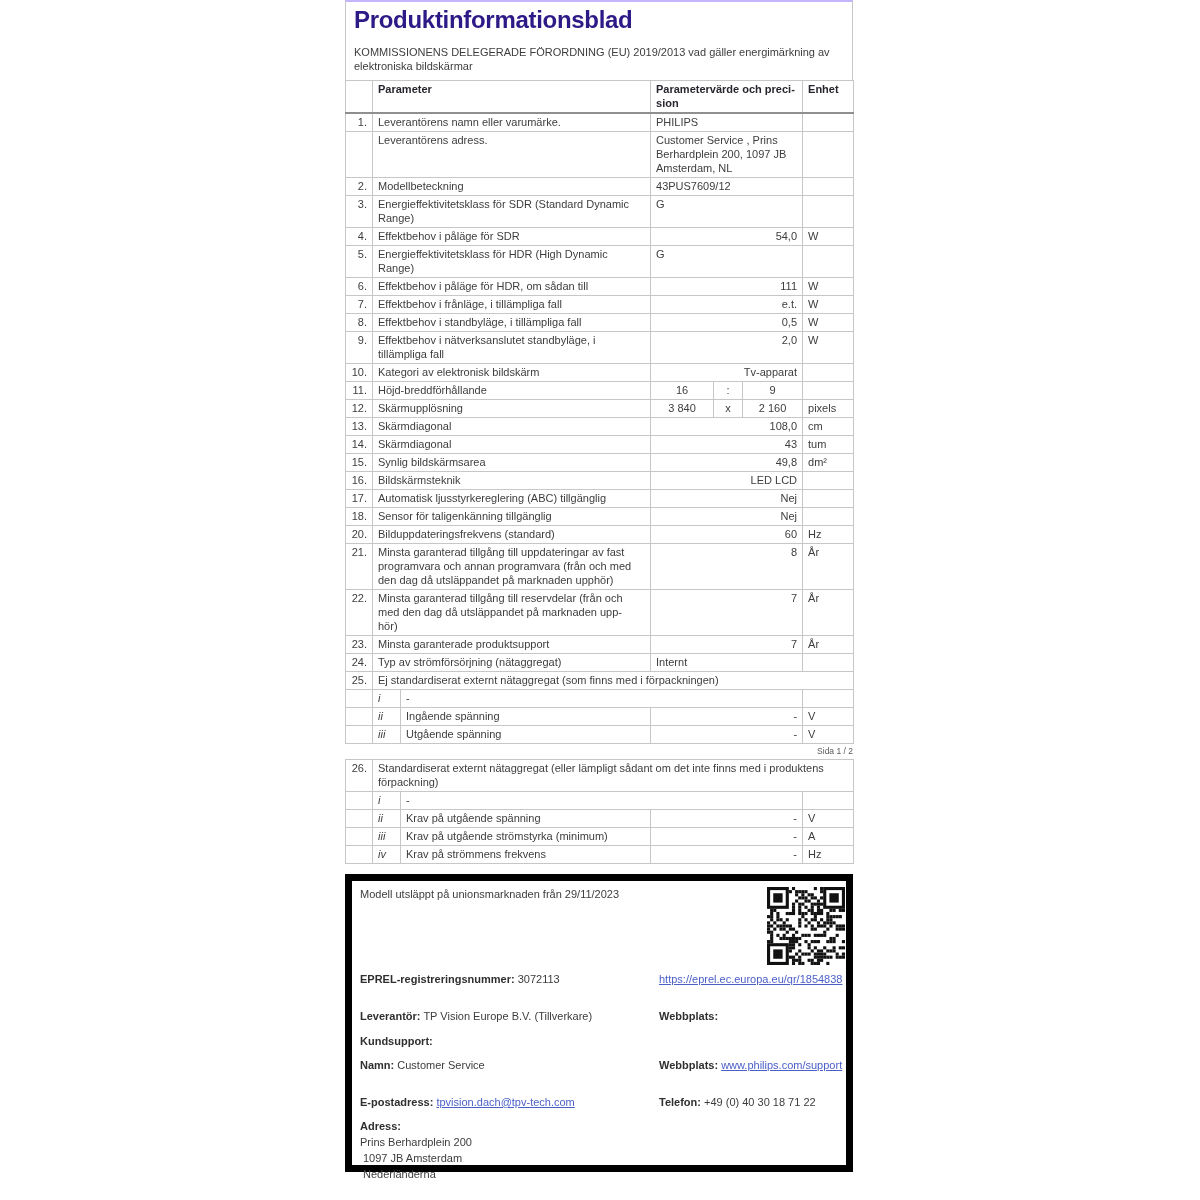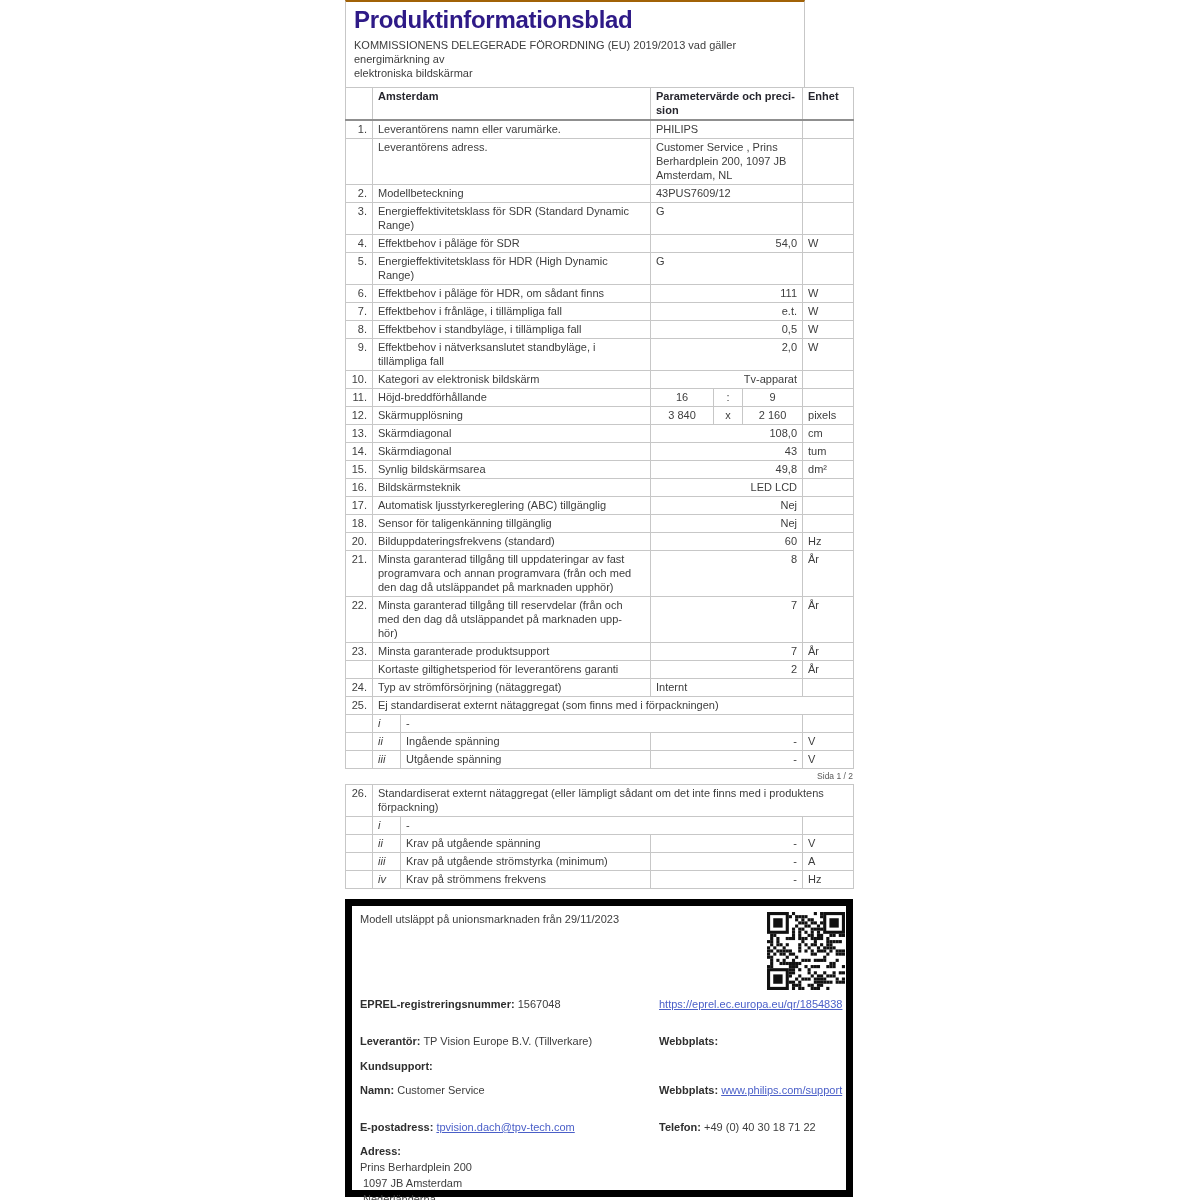--- a/index.html
+++ b/index.html
@@ -1,24 +1,24 @@
 <!DOCTYPE html>
 <html><head>
 <meta charset="utf-8">
 <style>
   html,body{margin:0;padding:0;background:#ffffff;}
   .page{position:relative;width:1200px;height:1200px;background:#ffffff;
         font-family:"Liberation Sans",sans-serif;color:#3d3d3d;}
   .content{position:absolute;left:345px;top:0;width:508px;}
 
   
-  .titlebox{box-sizing:border-box;width:460px;border:1px solid #c7c7c7;border-top:2px solid #a16207;
+  .titlebox{box-sizing:border-box;width:508px;border:1px solid #c7c7c7;border-top:2px solid #c4b5fd;
             border-bottom:none;padding:5px 8px 7px 8px;}
   .doc-title{font-size:24px;font-weight:bold;color:#2e1a87;letter-spacing:-0.3px;line-height:26px;}
-  .doc-subtitle{font-size:11px;line-height:14px;margin-top:5px;white-space:pre-line;color:#3d3d3d;}
+  .doc-subtitle{font-size:11px;line-height:14px;margin-top:12px;white-space:pre-line;color:#3d3d3d;}
 
   
   table.fiche{table-layout:fixed;width:508px;border-collapse:collapse;font-size:11px;line-height:14px;color:#3d3d3d;}
   table.fiche td,table.fiche th{border:1px solid #c7c7c7;padding:1px 5px 2px 5px;vertical-align:top;
       overflow:hidden;}
   table.fiche th{font-weight:bold;color:#26262e;text-align:left;border-bottom:2px solid #8f8f8f;}
   td.num{text-align:right;padding-right:4px;padding-left:2px;}
   td.sub{font-style:italic;padding-left:6px;}
   td.label{white-space:pre-line;}
   td.val{white-space:pre-line;}
@@ -58,21 +58,21 @@
           <col style="width:28px">
           <col style="width:250px">
         <col style="width:63px">
           <col style="width:29px">
           <col style="width:60px">
           <col style="width:51px">
       </colgroup>
       <thead>
         <tr>
           <th></th>
-          <th colspan="2">Amsterdam</th>
+          <th colspan="2">Parameter</th>
           <th colspan="3" class="wrapped">Parametervärde och preci-
 sion</th>
           <th>Enhet</th>
         </tr>
       </thead>
       <tbody id="t1body">
           <tr>
             <td class="num">1.</td>
             <td class="label" colspan="2">Leverantörens namn eller varumärke.</td>
             <td class="val vl" colspan="3">PHILIPS</td>
@@ -107,21 +107,21 @@
           </tr>
           <tr>
             <td class="num">5.</td>
             <td class="label" colspan="2">Energieffektivitetsklass för HDR (High Dynamic
 Range)</td>
             <td class="val vl" colspan="3">G</td>
             <td></td>
           </tr>
           <tr>
             <td class="num">6.</td>
-            <td class="label" colspan="2">Effektbehov i påläge för HDR, om sådant finns</td>
+            <td class="label" colspan="2">Effektbehov i påläge för HDR, om sådan till</td>
             <td class="val vr" colspan="3">111</td>
             <td>W</td>
           </tr>
           <tr>
             <td class="num">7.</td>
             <td class="label" colspan="2">Effektbehov i frånläge, i tillämpliga fall</td>
             <td class="val vr" colspan="3">e.t.</td>
             <td>W</td>
           </tr>
           <tr>
@@ -214,26 +214,20 @@
             <td class="label" colspan="2">Minsta garanterad tillgång till reservdelar (från och
 med den dag då utsläppandet på marknaden upp-
 hör)</td>
             <td class="val vr" colspan="3">7</td>
             <td>År</td>
           </tr>
           <tr>
             <td class="num">23.</td>
             <td class="label" colspan="2">Minsta garanterade produktsupport</td>
             <td class="val vr" colspan="3">7</td>
-            <td>År</td>
-          </tr>
-          <tr>
-            <td class="num"></td>
-            <td class="label" colspan="2">Kortaste giltighetsperiod för leverantörens garanti</td>
-            <td class="val vr" colspan="3">2</td>
             <td>År</td>
           </tr>
           <tr>
             <td class="num">24.</td>
             <td class="label" colspan="2">Typ av strömförsörjning (nätaggregat)</td>
             <td class="val vl" colspan="3">Internt</td>
             <td></td>
           </tr>
           <tr>
             <td class="num">25.</td>
@@ -536,21 +530,21 @@
           <rect x="10" y="24" width="1" height="1" fill="#111"></rect>
           <rect x="11" y="24" width="1" height="1" fill="#111"></rect>
           <rect x="14" y="24" width="1" height="1" fill="#111"></rect>
           <rect x="15" y="24" width="1" height="1" fill="#111"></rect>
           <rect x="16" y="24" width="1" height="1" fill="#111"></rect>
           <rect x="19" y="24" width="1" height="1" fill="#111"></rect>
         </svg>
 
       <div class="f-item" style="left:8px;top:90px;">
         <span class="f-label">EPREL-registreringsnummer:</span>
-        <span>1567048</span>
+        <span>3072113</span>
       </div>
       <div class="f-item rightcol" style="top:90px;">
         <a href="#" class="lnk">https://eprel.ec.europa.eu/qr/1854838</a>
       </div>
 
       <div class="f-item" style="left:8px;top:127px;">
         <span class="f-label">Leverantör:</span>
         <span>TP Vision Europe B.V. (Tillverkare)</span>
       </div>
       <div class="f-item rightcol" style="top:127px;">

